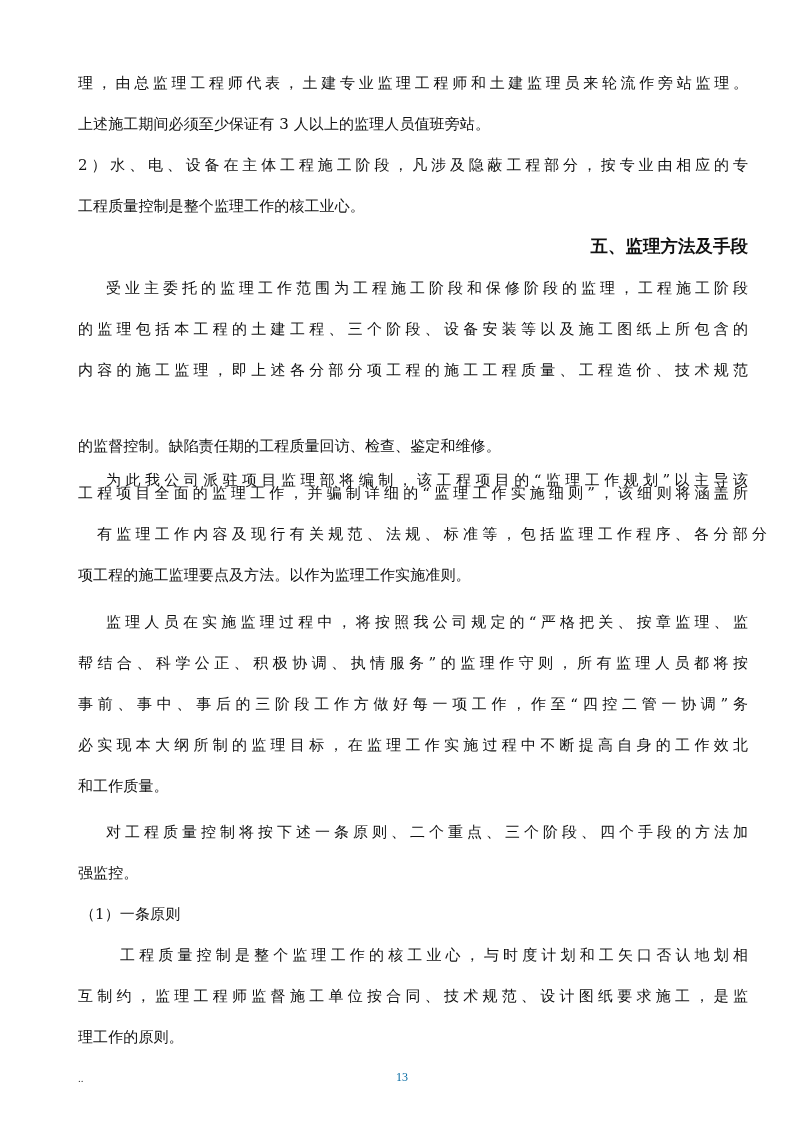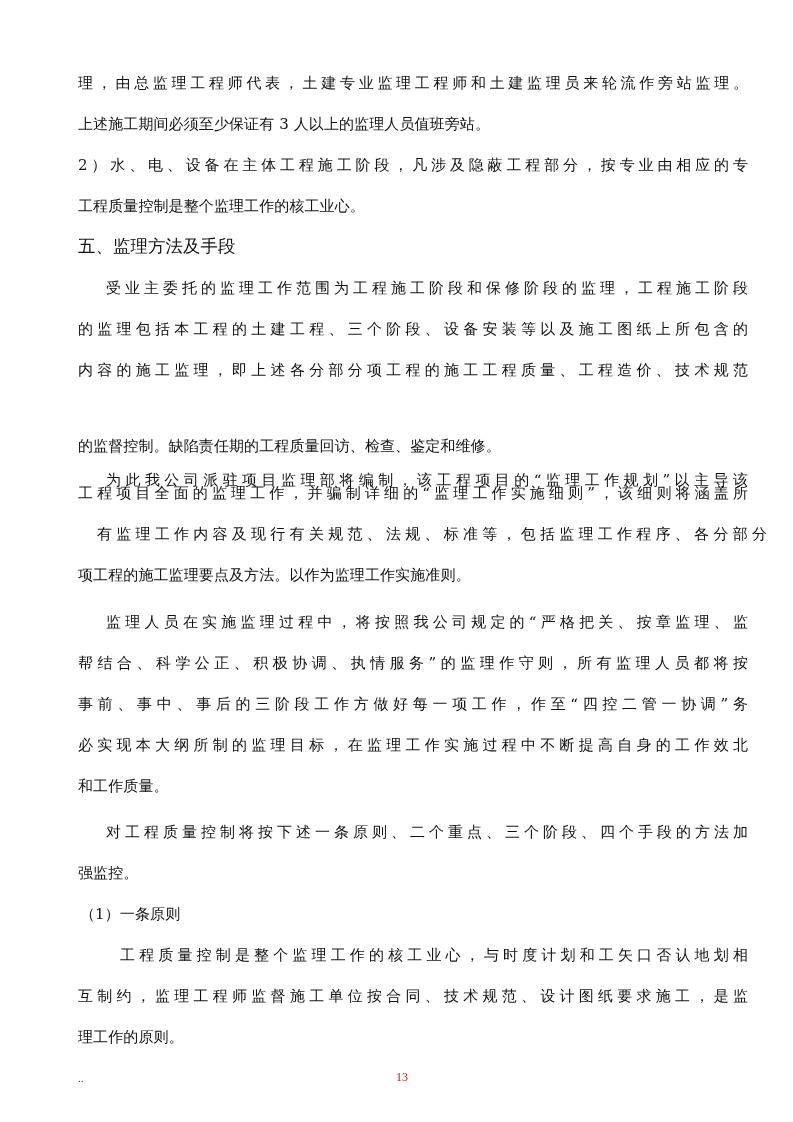--- a/index.html
+++ b/index.html
@@ -32,39 +32,40 @@
       letter-spacing: 0.1px;
     }
     .line.indent { left: 106px; width: 642px; }
     .line.indent2 { left: 120px; width: 628px; }
     .line.justify {
       text-align: justify;
       text-align-last: justify;
     }
     .heading {
       font-family: "DejaVu Sans", "Liberation Sans", sans-serif;
-      font-weight: normal;
+      font-weight: bold;
       font-size: 17.4px;
+      text-align: right;
     }
     .sub { left: 80px; }
     .footer-dots {
       position: absolute;
       left: 78px;
       top: 1072px;
       font-size: 11px;
       font-family: "Liberation Serif", serif;
       color: #333;
     }
     .footer-page {
       position: absolute;
       left: 396px;
       top: 1070px;
       font-size: 12px;
       font-family: "Liberation Serif", serif;
-      color: #b91c1c;
+      color: #0369a1;
     }
   </style>
 </head>
 <body>
 
 <div class="page">
   <div id="lines-container">
     <div class="line justify" style="top: 68px;">理，由总监理工程师代表，土建专业监理工程师和土建监理员来轮流作旁站监理。</div>
     <div class="line" style="top: 109px;">上述施工期间必须至少保证有 3 人以上的监理人员值班旁站。</div>
     <div class="line justify" style="top: 150px;">2）水、电、设备在主体工程施工阶段，凡涉及隐蔽工程部分，按专业由相应的专</div>

